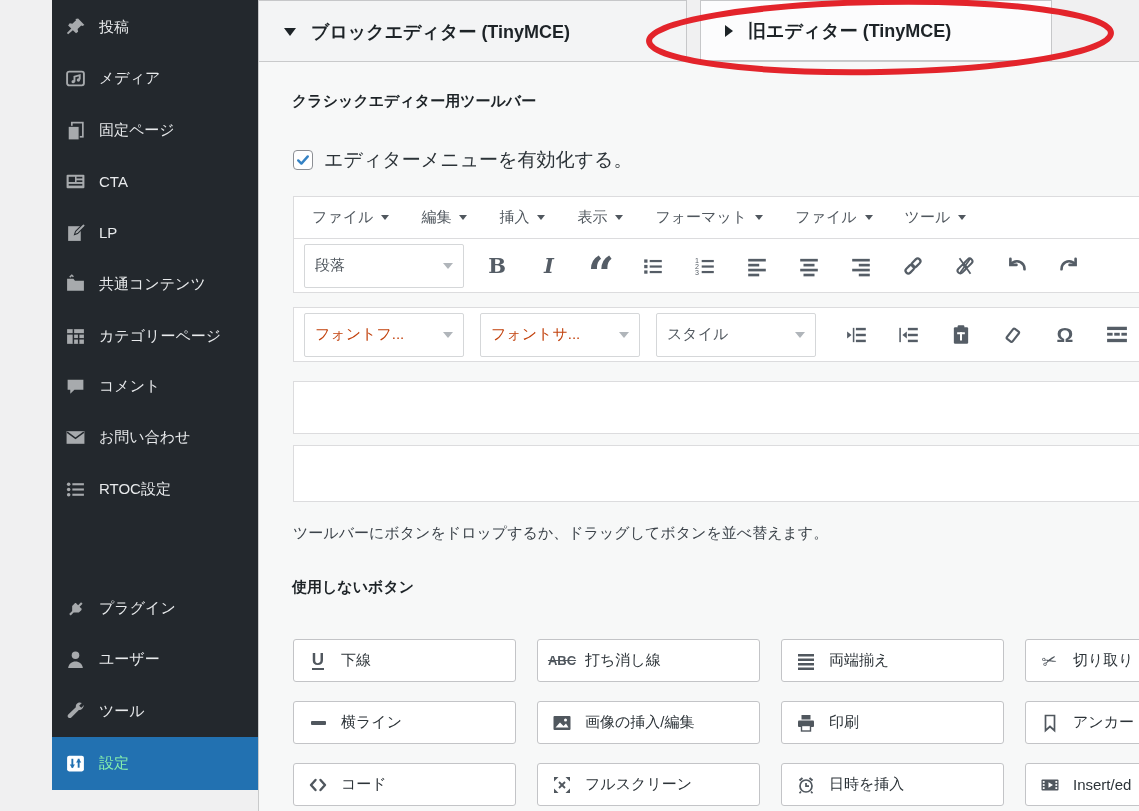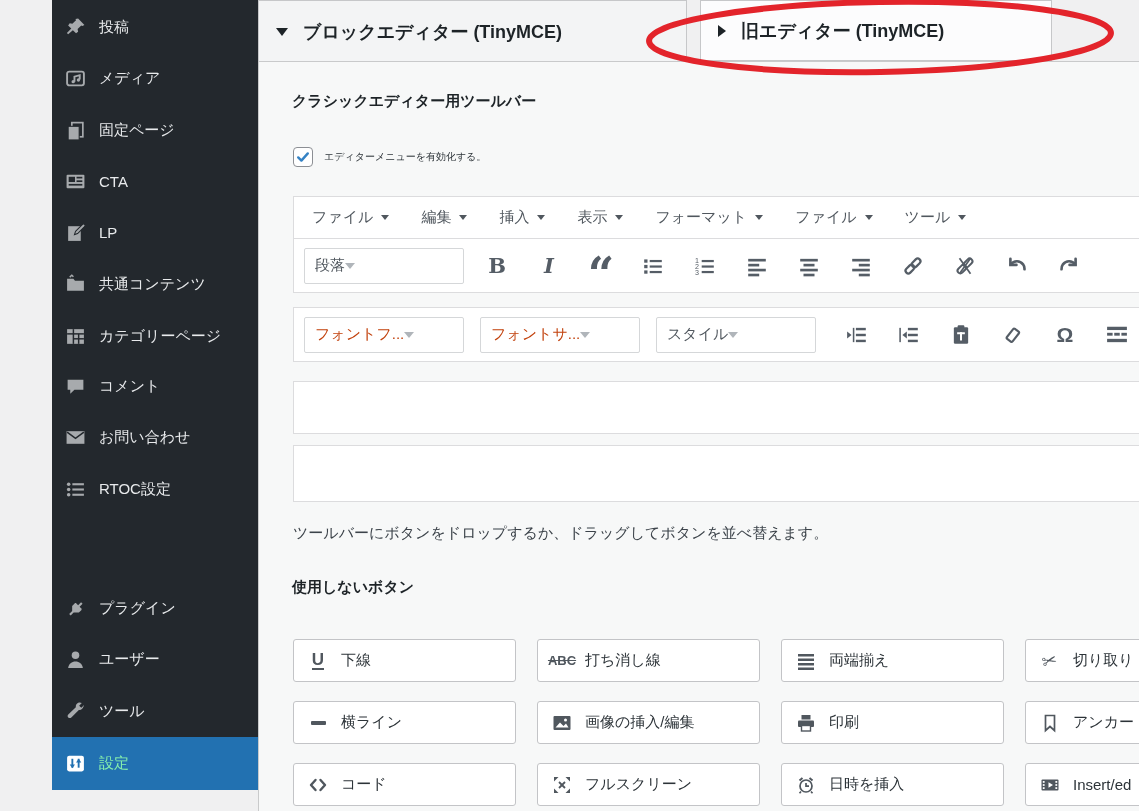--- a/index.html
+++ b/index.html
@@ -13,49 +13,49 @@
   .sb-item .sb-ico{width:21px;height:21px;color:#a7aaad;flex:0 0 21px;display:flex;align-items:center;justify-content:center;}
   .sb-item svg{width:21px;height:21px;display:block;}
   .sb-item.active{background:#2271b1;color:#86efac;}
   .sb-item.active .sb-ico{color:#fff;}
   .sb-item.active::after{content:"";position:absolute;right:0;top:50%;margin-top:-10px;
            border:10px solid transparent;border-right:10px solid #f0f0f1;border-left-width:0;}
 
   
   .tab{position:absolute;top:0;box-sizing:border-box;display:flex;align-items:center;
        border:1px solid #c6c7c9;cursor:pointer;}
-  .tab-block{left:258px;width:429px;height:63px;background:#f3f4f5;padding-left:17px;gap:15px;}
-  .tab-classic{left:700px;width:352px;height:61px;background:#fcfcfd;padding-left:17px;gap:15px;}
+  .tab-block{left:258px;width:429px;height:63px;background:#f3f4f5;padding-left:25px;gap:15px;}
+  .tab-classic{left:700px;width:352px;height:61px;background:#fcfcfd;padding-left:24px;gap:15px;}
   .tab-label{font-size:18px;font-weight:bold;color:#1d2327;white-space:nowrap;}
   .caret-down{width:0;height:0;border:6px solid transparent;border-top:8px solid #1d2327;border-bottom:0;}
   .caret-right{width:0;height:0;border:6px solid transparent;border-left:8px solid #1d2327;border-right:0;}
 
   
   .panel{position:absolute;left:258px;top:61px;width:881px;height:750px;box-sizing:border-box;
          background:#f7f8f8;border-left:1px solid #c9cacb;border-top:1px solid #c9cacb;}
   .panel h3{position:absolute;margin:0;font-size:15px;font-weight:bold;color:#1d2327;}
   .h-toolbars{left:33px;top:30px;}
   .h-unused{left:33px;top:516px;}
 
   .check-row{position:absolute;left:34px;top:85px;display:flex;align-items:center;gap:11px;}
   .checkbox{width:20px;height:20px;background:#fff;border:1px solid #8c8f94;border-radius:4px;
             box-sizing:border-box;display:flex;align-items:center;justify-content:center;cursor:pointer;}
   .checkbox svg{width:16px;height:16px;}
-  .check-label{font-size:10px;color:#2c3338;}
+  .check-label{font-size:19px;color:#2c3338;}
 
   .tb-row{position:absolute;left:34px;width:880px;box-sizing:border-box;background:#fff;
           border:1px solid #dcdcde;display:flex;align-items:center;}
   .menubar{top:134px;height:43px;gap:32px;padding-left:18px;}
   .menu-item{display:flex;align-items:center;gap:8px;font-size:15px;color:#50575e;cursor:pointer;white-space:nowrap;}
   .menu-caret{width:0;height:0;border:4px solid transparent;border-top:5px solid #50575e;border-bottom:0;}
 
   .row1{top:176px;height:55px;padding-left:10px;}
   .row2{top:245px;height:55px;padding-left:10px;gap:0;}
-  .dropdown{width:160px;height:36px;background:#fff;border:1px solid #d5d7d9;border-radius:2px;
-            box-sizing:border-box;display:flex;align-items:center;
+  .dropdown{width:160px;height:44px;background:#fff;border:1px solid #d5d7d9;border-radius:2px;
+            box-sizing:border-box;display:flex;align-items:center;justify-content:space-between;
             padding:15px 10px;cursor:pointer;flex:0 0 auto;}
   .dd-label{font-size:15px;color:#50575e;white-space:nowrap;overflow:hidden;}
   .dd-label.dim{color:#c2410c;}
   .dd-caret{width:0;height:0;border:5px solid transparent;border-top:6px solid #b0b5ba;border-bottom:0;}
   .icon-strip{display:flex;align-items:center;gap:30px;}
   .row1 .icon-strip{margin-left:22px;}
   .row2 .icon-strip{margin-left:30px;}
   .row2 .dropdown + .dropdown{margin-left:16px;}
   .tbi{width:22px;height:22px;display:flex;align-items:center;justify-content:center;
        color:#555d66;cursor:pointer;flex:0 0 22px;}

